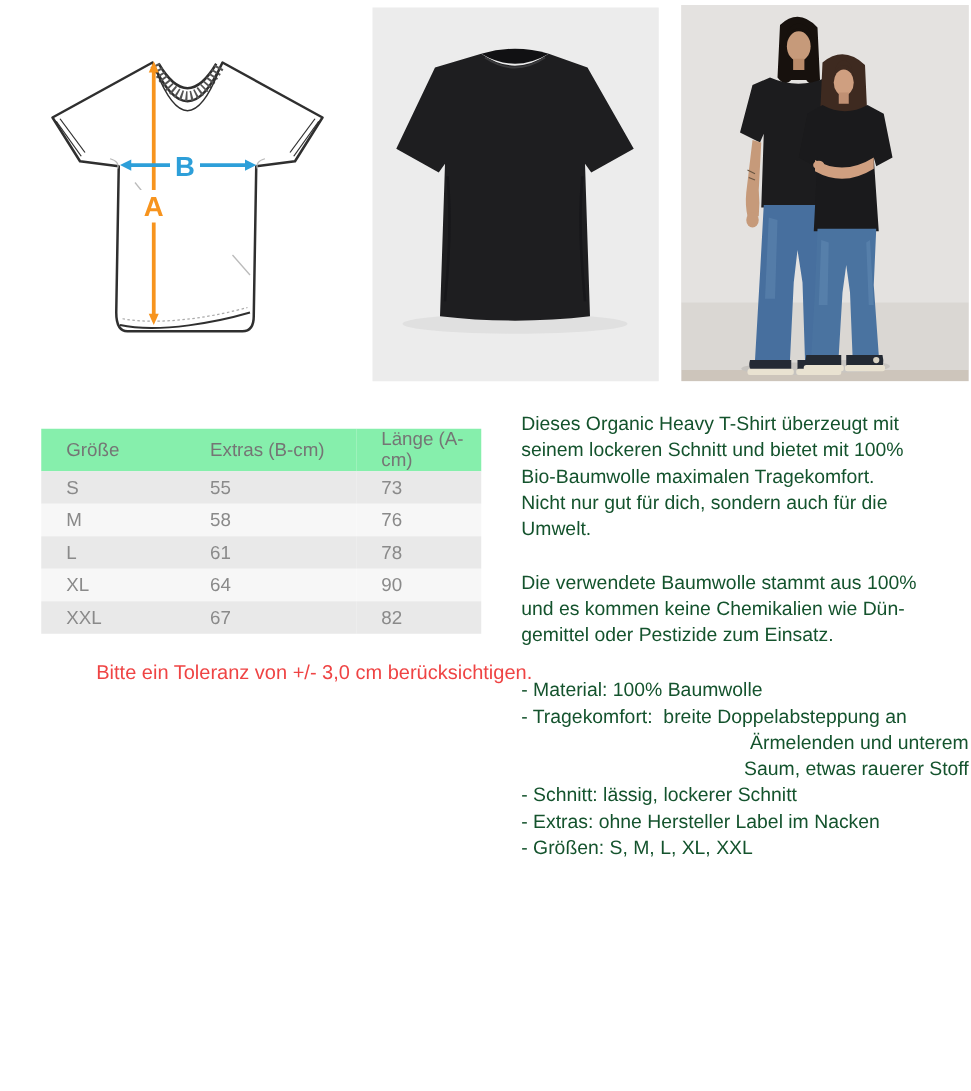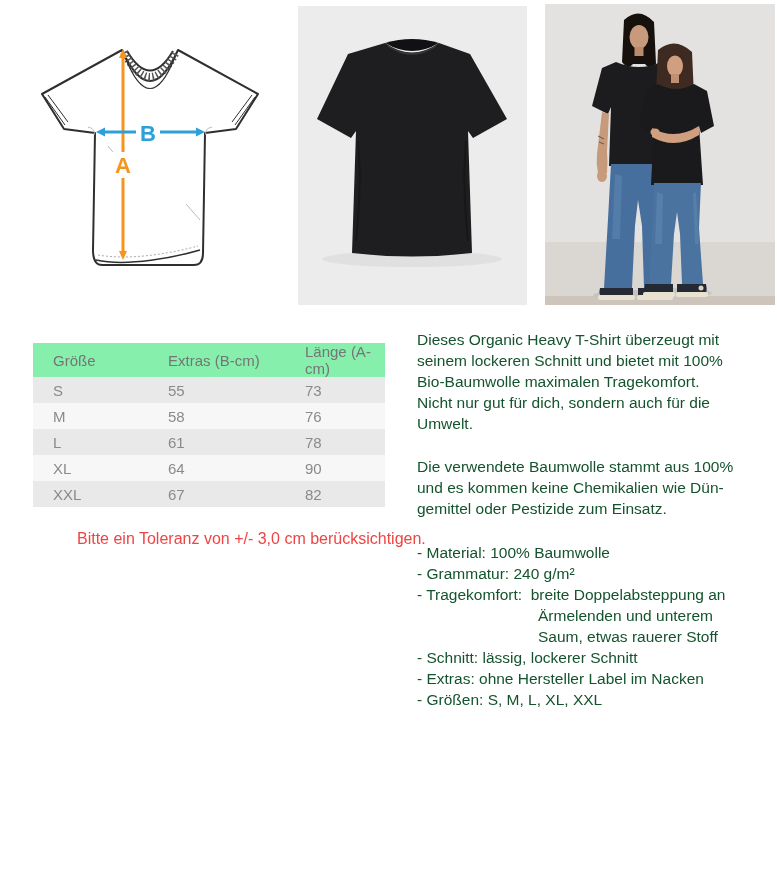--- a/index.html
+++ b/index.html
@@ -36,21 +36,21 @@
   .tolerance-note {
     position:absolute; left:33px; top:530px;
     font-size:16px; color:#ef4444;margin-left:44px;
   }
 
   
   .description { position:absolute; left:417px; top:329px; width:358px; }
   .description .line { white-space:pre; font-size:15.5px; line-height:21px; color:#14532d; }
   .description .para { margin-bottom:22px; }
   .description .specs { margin-top:23px; }
-  .description .indent { padding-left:121px; }
+  .description .indent { padding-left:121px;text-align:right; }
 </style>
 </head>
 <body>
 
 <div class="canvas">
 
   <div class="panel panel-diagram">
     <svg viewBox="0 0 252 292">
 
       <g stroke="#2f2f2f" stroke-width="2" fill="#ffffff" stroke-linejoin="round" stroke-linecap="round">
@@ -204,21 +204,20 @@
       <div class="line">Nicht nur gut für dich, sondern auch für die</div>
       <div class="line">Umwelt.</div>
     </div>
     <div class="para">
       <div class="line">Die verwendete Baumwolle stammt aus 100%</div>
       <div class="line">und es kommen keine Chemikalien wie Dün-</div>
       <div class="line">gemittel oder Pestizide zum Einsatz.</div>
     </div>
     <div class="specs">
       <div class="line">- Material: 100% Baumwolle</div>
-      <div class="line">- Grammatur: 240 g/m²</div>
       <div class="line">- Tragekomfort:  breite Doppelabsteppung an</div>
       <div class="line indent">Ärmelenden und unterem</div>
       <div class="line indent">Saum, etwas rauerer Stoff</div>
       <div class="line">- Schnitt: lässig, lockerer Schnitt</div>
       <div class="line">- Extras: ohne Hersteller Label im Nacken</div>
       <div class="line">- Größen: S, M, L, XL, XXL</div>
     </div>
   </div>
 
 </div>

